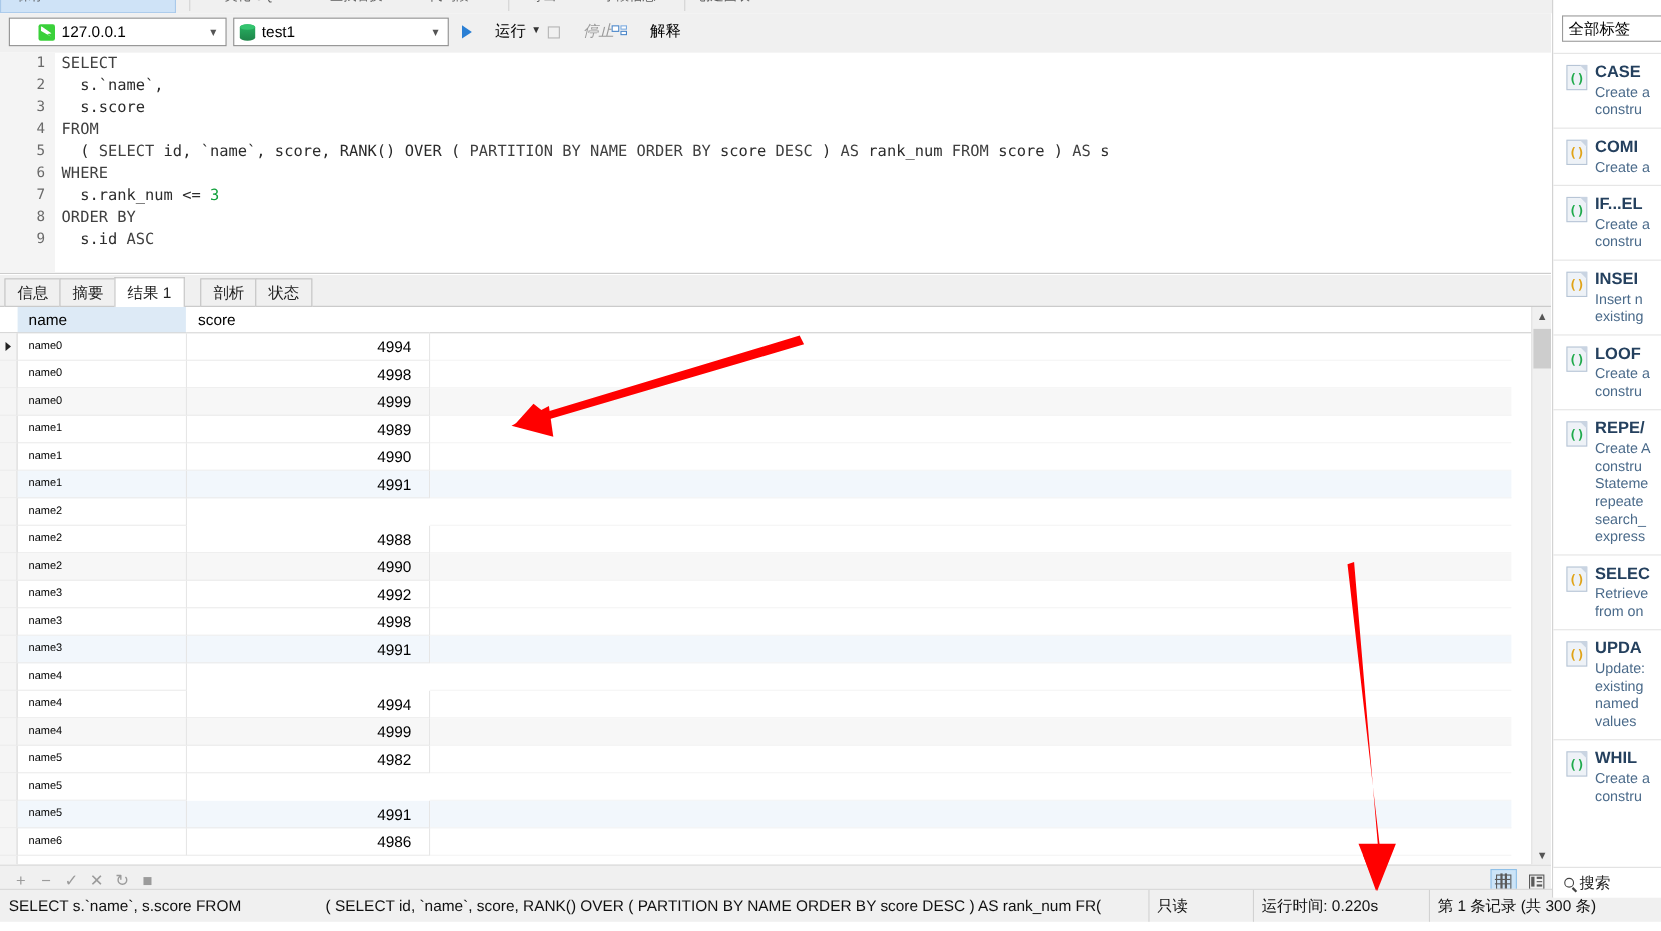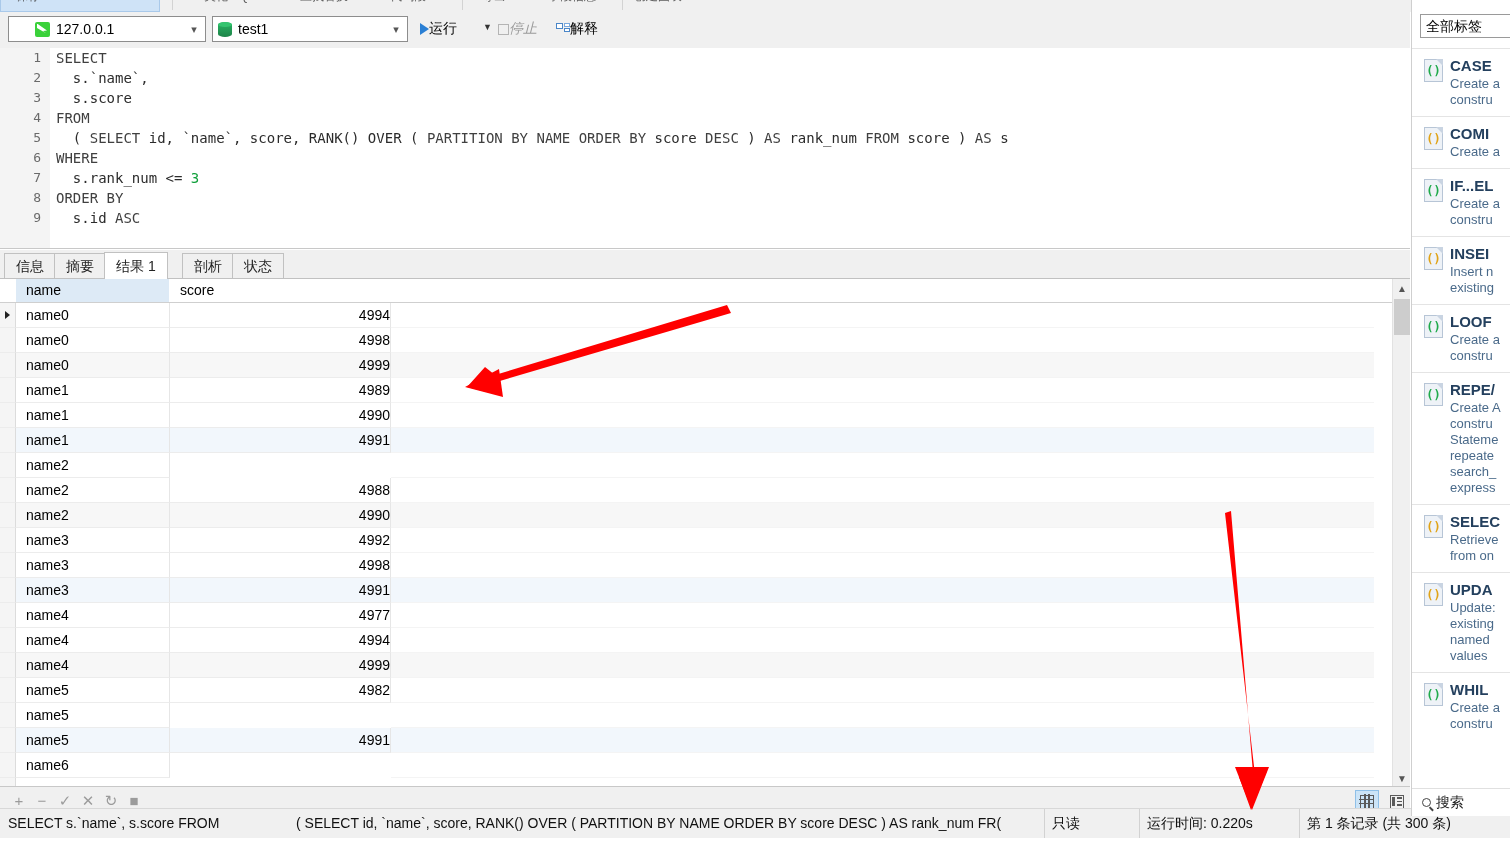--- a/index.html
+++ b/index.html
@@ -60,21 +60,21 @@
     width: 14px; height: 15px; flex: 0 0 auto;
     background: linear-gradient(#28b463, #1e8449);
     border-radius: 7px / 3px; position: relative;
   }
   .ico-db::before {
     content: ""; position: absolute; left: 0; top: 0; width: 14px; height: 5px;
     background: #34c46f; border-radius: 7px / 2.5px;
   }
   .tbtn {
     position: absolute; top: 4px; height: 26px;
-    display: flex; align-items: center; gap: 0;
+    display: flex; align-items: center; gap: 21px;
     font-size: 14px; padding: 0 4px; white-space: nowrap;
   }
   #run-btn { left: 416px; }
   #run-caret { left: 483px; top: 10px; font-size: 9px; color: #333; position: absolute; }
   #stop-btn { left: 494px; color: #9a9a9a; font-style: italic; }
   #explain-btn { left: 552px; align-items: center; }
   .play-tri {
     width: 0; height: 0; border-left: 9px solid #2a7fd4;
     border-top: 6px solid transparent; border-bottom: 6px solid transparent;
   }
@@ -146,26 +146,26 @@
     background: #f5f5f5; border-right: 1px solid #dcdcdc;
     border-bottom: 1px solid #ececec;
   }
   .row .mark .tri {
     position: absolute; left: 5px; top: 8px;
     width: 0; height: 0; border-left: 5px solid #222;
     border-top: 4px solid transparent; border-bottom: 4px solid transparent;
   }
   .cell-name {
     position: absolute; left: 16px; top: 0; width: 154px; height: 25px;
-    line-height: 24px; padding-left: 10px; font-size: 14px;
+    line-height: 24px; padding-left: 10px; font-size: 10px;
     border-right: 1px solid #e6e6e6; border-bottom: 1px solid #ececec;
   }
   .cell-score {
     position: absolute; left: 170px; top: 0; width: 221px; height: 25px;
-    line-height: 24px; padding-right: 0; text-align: right; font-size: 14px;
+    line-height: 24px; padding-right: 16px; text-align: right; font-size: 14px;
     border-right: 1px solid #e6e6e6; border-bottom: 1px solid #ececec;
   }
   .rest {
     position: absolute; left: 391px; top: 0; right: 18px; height: 25px;
     border-bottom: 1px solid #f4f4f4;
   }
   .row.alt .cell-name, .row.alt .cell-score, .row.alt .rest { background: #f7f7f7; }
   .row.alt2 .cell-name, .row.alt2 .cell-score, .row.alt2 .rest { background: #f2f7fc; }
 
   
@@ -427,21 +427,20 @@
         </div>
         <div class="row alt alt2">
           <div class="mark"></div>
           <div class="cell-name">name3</div>
           <div class="cell-score">4991</div>
           <div class="rest"></div>
         </div>
         <div class="row">
           <div class="mark"></div>
           <div class="cell-name">name4</div>
-          <div class="cell-score">4977</div>
           <div class="rest"></div>
         </div>
         <div class="row">
           <div class="mark"></div>
           <div class="cell-name">name4</div>
           <div class="cell-score">4994</div>
           <div class="rest"></div>
         </div>
         <div class="row alt">
           <div class="mark"></div>
@@ -462,20 +461,21 @@
         </div>
         <div class="row alt alt2">
           <div class="mark"></div>
           <div class="cell-name">name5</div>
           <div class="cell-score">4991</div>
           <div class="rest"></div>
         </div>
         <div class="row">
           <div class="mark"></div>
           <div class="cell-name">name6</div>
+          <div class="cell-score">4986</div>
           <div class="rest"></div>
         </div>
       </div>
 
     <div class="vscroll">
       <div class="arrow up">▲</div>
       <div class="thumb"></div>
       <div class="arrow down">▼</div>
     </div>
   </div>

